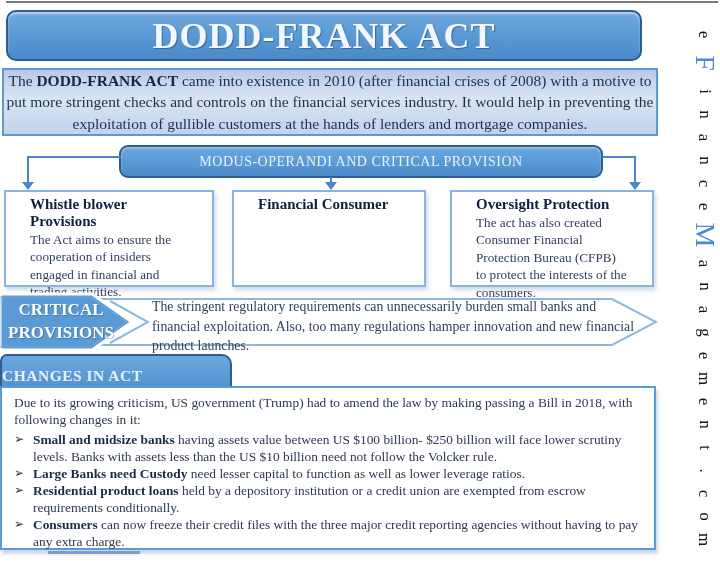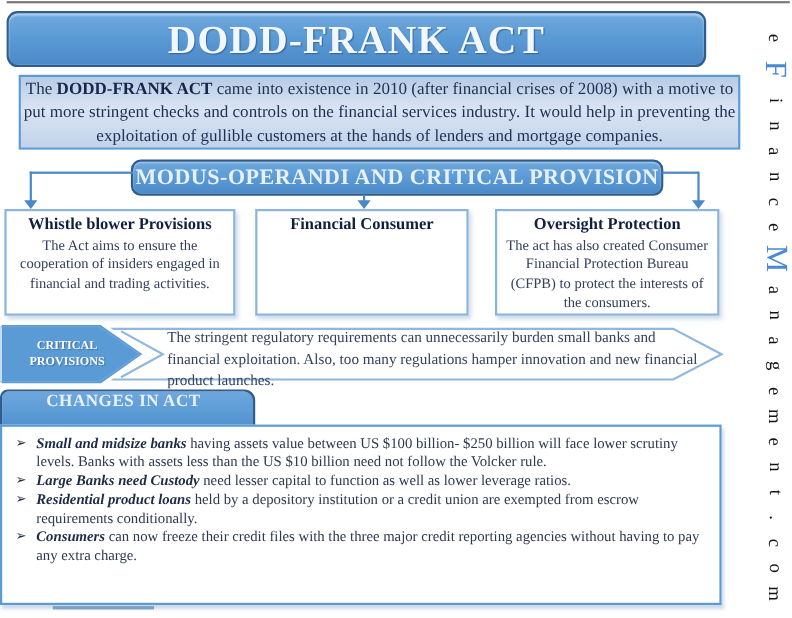--- a/index.html
+++ b/index.html
@@ -25,98 +25,98 @@
     box-shadow: inset 0 2px 2px rgba(255,255,255,.5);
     display:flex; align-items:center; justify-content:center;
   }
   .title-banner h1 {
     color:#f2f7fc; font-size:36px; font-weight:bold; letter-spacing:1px;
     text-shadow: 1px 1px 1px rgba(30,60,100,.5);
   }
 
   
   .intro-box {
-    position:absolute; left:17px; top:68px; width:656px; height:68px;
+    position:absolute; left:2px; top:68px; width:656px; height:68px;
     background: linear-gradient(180deg,#b7cbe5 0%, #d9e4f3 45%, #c2d3ea 100%);
     border:2px solid #5b9bd5;
     display:flex; align-items:center; justify-content:center;
     padding:4px 0;
   }
   .intro-box p { font-size:15.5px; line-height:1.38; text-align:center; color:#1d2f52; }
   .intro-box b { color:#16264a; }
 
   
   .modus-banner {
     position:absolute; left:119px; top:145px; width:484px; height:33px;
     border-radius:9px;
     background: linear-gradient(180deg,#6ea7dd 0%, #5b9bd5 50%, #4b89c8 100%);
     border:2px solid #2f5d8f;
     box-shadow: inset 0 1px 2px rgba(255,255,255,.5);
     display:flex; align-items:center; justify-content:center;
   }
-  .modus-banner h2 { color:#e8f1fa; font-size:20px; font-weight:bold; letter-spacing:.5px; }
+  .modus-banner h2 { color:#e8f1fa; font-size:14px; font-weight:normal; letter-spacing:.5px; }
 
   
   .conn { position:absolute; background:#4a86c8; }
   .arrow-down {
     position:absolute; width:0; height:0;
     border-left:6px solid transparent; border-right:6px solid transparent;
     border-top:8px solid #4a86c8;
   }
 
   
   .pbox {
     position:absolute; top:190px; height:97px;
     background:#fff; border:2px solid #8ab4dd;
     box-shadow:2px 3px 4px rgba(110,145,190,.35);
-    text-align:center; padding:4px 6px;
+    text-align:left; padding:4px 24px;
   }
   .pbox h3 { font-size:15px; font-weight:bold; color:#101f3d; margin-bottom:1px; }
   .pbox p  { font-size:13.2px; line-height:1.32; color:#33415c; }
   .pbox-1 { left:4px;  width:210px; }
   .pbox-2 { left:232px; width:194px; }
   .pbox-3 { left:450px; width:204px; }
 
   
   .critical-band { position:absolute; left:0; top:291px; width:670px; height:62px; }
   .critical-band svg { position:absolute; left:0; top:0; }
   .critical-label {
     position:absolute; left:0; top:4px; width:122px; height:54px;
     display:flex; align-items:center; justify-content:center; text-align:center;
-    color:#fdfefe; font-size:11px; font-weight:bold; line-height:1.35;
+    color:#fdfefe; font-size:17px; font-weight:bold; line-height:1.35;
     text-shadow: 1px 1px 1px rgba(30,60,100,.4);
   }
   .critical-body {
     position:absolute; left:152px; top:6px; width:486px;
     font-size:13.8px; line-height:1.42; color:#33415c;
   }
 
   
   .changes-banner {
     position:absolute; left:0; top:354px; width:232px; height:44px;
     border-radius:7px 10px 10px 7px;
     background: linear-gradient(180deg,#6ea7dd 0%, #5b9bd5 50%, #4b89c8 100%);
     border:2px solid #2f5d8f;
-    display:flex; padding-left:40px;
+    display:flex; align-items:center; 
   }
   .changes-banner h2 { color:#e8f1fa; font-size:15.5px; font-weight:bold; letter-spacing:.5px; }
 
   
   .changes-box {
     position:absolute; left:0; top:386px; width:656px; height:164px;
     background:#fff; border:2px solid #5b9bd5;
     box-shadow:2px 4px 3px rgba(130,160,200,.4);
     padding:6px 10px 4px 12px;
     font-size:13.4px; line-height:1.27; color:#2d3950;
   }
   .changes-box .changes-intro { margin-bottom:3px; }
   .bullet { display:flex; }
   .bullet .mark { flex:0 0 11px; margin-right:8px; font-size:12px; color:#1c2b45; padding-top:1px; }
   .bullet p { flex:1; }
-  .changes-box b { color:#1c2b45;font-style:italic; }
+  .changes-box b { color:#1c2b45; }
 
   
   .watermark {
     position:absolute; right:1px; top:26px; height:522px; width:28px;
     display:flex; flex-direction:column; justify-content:space-between; align-items:center;
   }
   .wm-ch {
     display:block; transform:rotate(90deg);
     font-size:17px; color:#141414; line-height:1;
   }
@@ -176,20 +176,21 @@
     </svg>
     <div class="critical-label">CRITICAL PROVISIONS</div>
     <div class="critical-body">The stringent regulatory requirements can unnecessarily burden small banks and financial exploitation. Also, too many regulations hamper innovation and new financial product launches.</div>
   </div>
 
   <div class="changes-banner">
     <h2>CHANGES IN ACT</h2>
   </div>
 
   <div class="changes-box">
+    <p class="changes-intro">Due to its growing criticism, US government (Trump) had to amend the law by making passing a Bill in 2018, with following changes in it:</p>
 
     <div class="bullet">
       <span class="mark">➢</span>
       <p><b>Small and midsize banks</b><span> having assets value between US $100 billion- $250 billion will face lower scrutiny levels. Banks with assets less than the US $10 billion need not follow the Volcker rule.</span></p>
     </div>
     <div class="bullet">
       <span class="mark">➢</span>
       <p><b>Large Banks need Custody</b><span> need lesser capital to function as well as lower leverage ratios.</span></p>
     </div>
     <div class="bullet">

